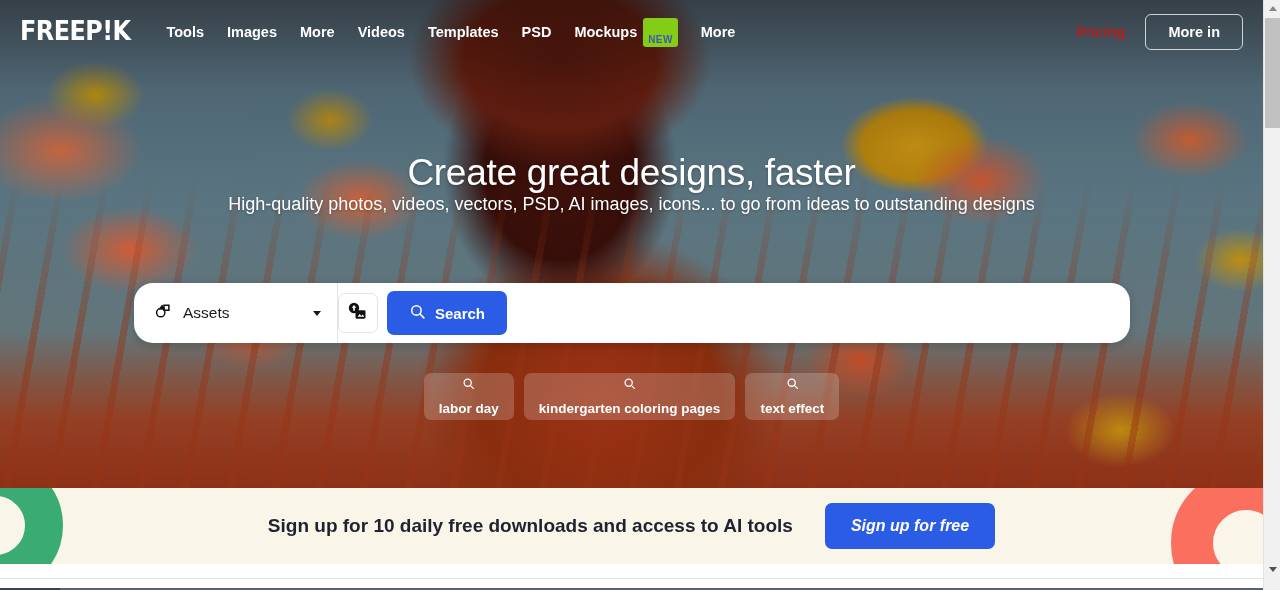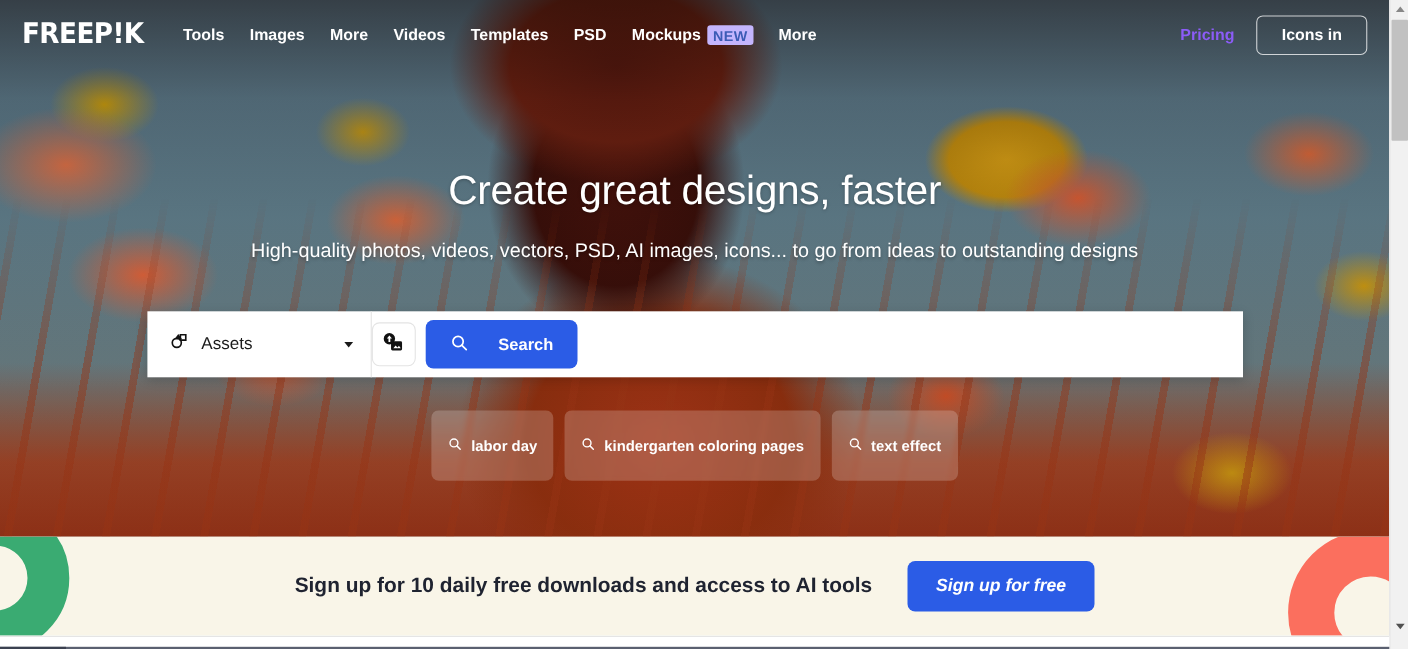--- a/index.html
+++ b/index.html
@@ -111,37 +111,37 @@
     font-size: 14.5px;
     font-weight: 700;
     white-space: nowrap;
     cursor: pointer;
     display: flex;
     align-items: center;
     gap: 6px;
   }
   .badge-new {
     display: inline-block;
-    background: #c4b5fd;
+    background: #84cc16;
     color: #3c5bb5;
-    font-size: 13px;
+    font-size: 10px;
     font-weight: 700;
     letter-spacing: 0.4px;
-    padding: 2px 5px 1px;
+    padding: 16px 5px 1px;
     border-radius: 3px;
     line-height: 1.2;
   }
   .header-right {
     margin-left: auto;
     display: flex;
     align-items: center;
     gap: 20px;
   }
   .pricing-link {
-    color: #8b5cf6;
+    color: #b91c1c;
     font-size: 14.5px;
     font-weight: 700;
     cursor: pointer;
   }
   .signin-btn {
     border: 1px solid rgba(255,255,255,0.75);
     color: #fff;
     font-size: 14.5px;
     font-weight: 700;
     border-radius: 6px;
@@ -161,34 +161,33 @@
   }
   .hero-title {
     margin-top: 152px;
     font-size: 37px;
     font-weight: 400;
     color: #fff;
     letter-spacing: -0.3px;
     text-shadow: 0 1px 3px rgba(0,0,0,0.28);
   }
   .hero-sub {
-    margin-top: 24px;
     font-size: 18px;
     font-weight: 400;
     color: #fff;
     text-shadow: 0 1px 3px rgba(0,0,0,0.30);
   }
 
   
   .searchbar {
     position: absolute;
     left: 134px; top: 283px;
     width: 996px; height: 60px;
     background: #fff;
-    border-radius: 0;
+    border-radius: 19px;
     display: flex;
     align-items: center;
     z-index: 15;
     box-shadow: 0 2px 10px rgba(0,0,0,0.18);
   }
   .asset-select {
     width: 204px;
     height: 60px;
     display: flex;
     align-items: center;
@@ -235,21 +234,21 @@
   }
   .search-btn {
     height: 44px;
     background: #2b5ce6;
     color: #fff;
     border: none;
     border-radius: 7px;
     padding: 0 22px;
     display: flex;
     align-items: center;
-    gap: 27px;
+    gap: 9px;
     font-size: 15px;
     font-weight: 700;
     cursor: pointer;
     margin-right: 8px;
     flex: none;
     font-family: "Liberation Sans", sans-serif;
   }
 
   
   .chips {
@@ -260,35 +259,36 @@
     justify-content: center;
     gap: 10px;
     z-index: 12;
   }
   .chip {
     background: rgba(255,255,255,0.20);
     color: #fff;
     font-size: 13.5px;
     font-weight: 700;
     border-radius: 7px;
-    padding: 24px 15px;
+    padding: 4px 15px;
     display: flex;
     align-items: center;
     gap: 8px;
     cursor: pointer;
     white-space: nowrap;
     backdrop-filter: blur(2px);
+    flex-direction: column;
   }
 
   
   .signup-banner {
     position: absolute;
     left: 0; top: 488px;
     width: 1263px;
-    height: 90px;
+    height: 76px;
     background: #f9f5e8;
     overflow: hidden;
     display: flex;
     align-items: center;
     justify-content: center;
     gap: 32px;
   }
   .deco-green {
     position: absolute;
     left: -72px; top: -30px;
@@ -425,21 +425,21 @@
             <span>Mockups</span>
             <span class="badge-new">NEW</span>
           </div>
           <div class="nav-item">
             <span>More</span>
           </div>
         </nav>
 
         <div class="header-right">
           <span class="pricing-link">Pricing</span>
-          <button class="signin-btn">Icons in</button>
+          <button class="signin-btn">More in</button>
         </div>
       </header>
 
       <div class="hero-content">
         <h1 class="hero-title">Create great designs, faster</h1>
         <p class="hero-sub">High-quality photos, videos, vectors, PSD, AI images, icons... to go from ideas to outstanding designs</p>
       </div>
 
       <div class="searchbar">
         <div class="asset-select">

